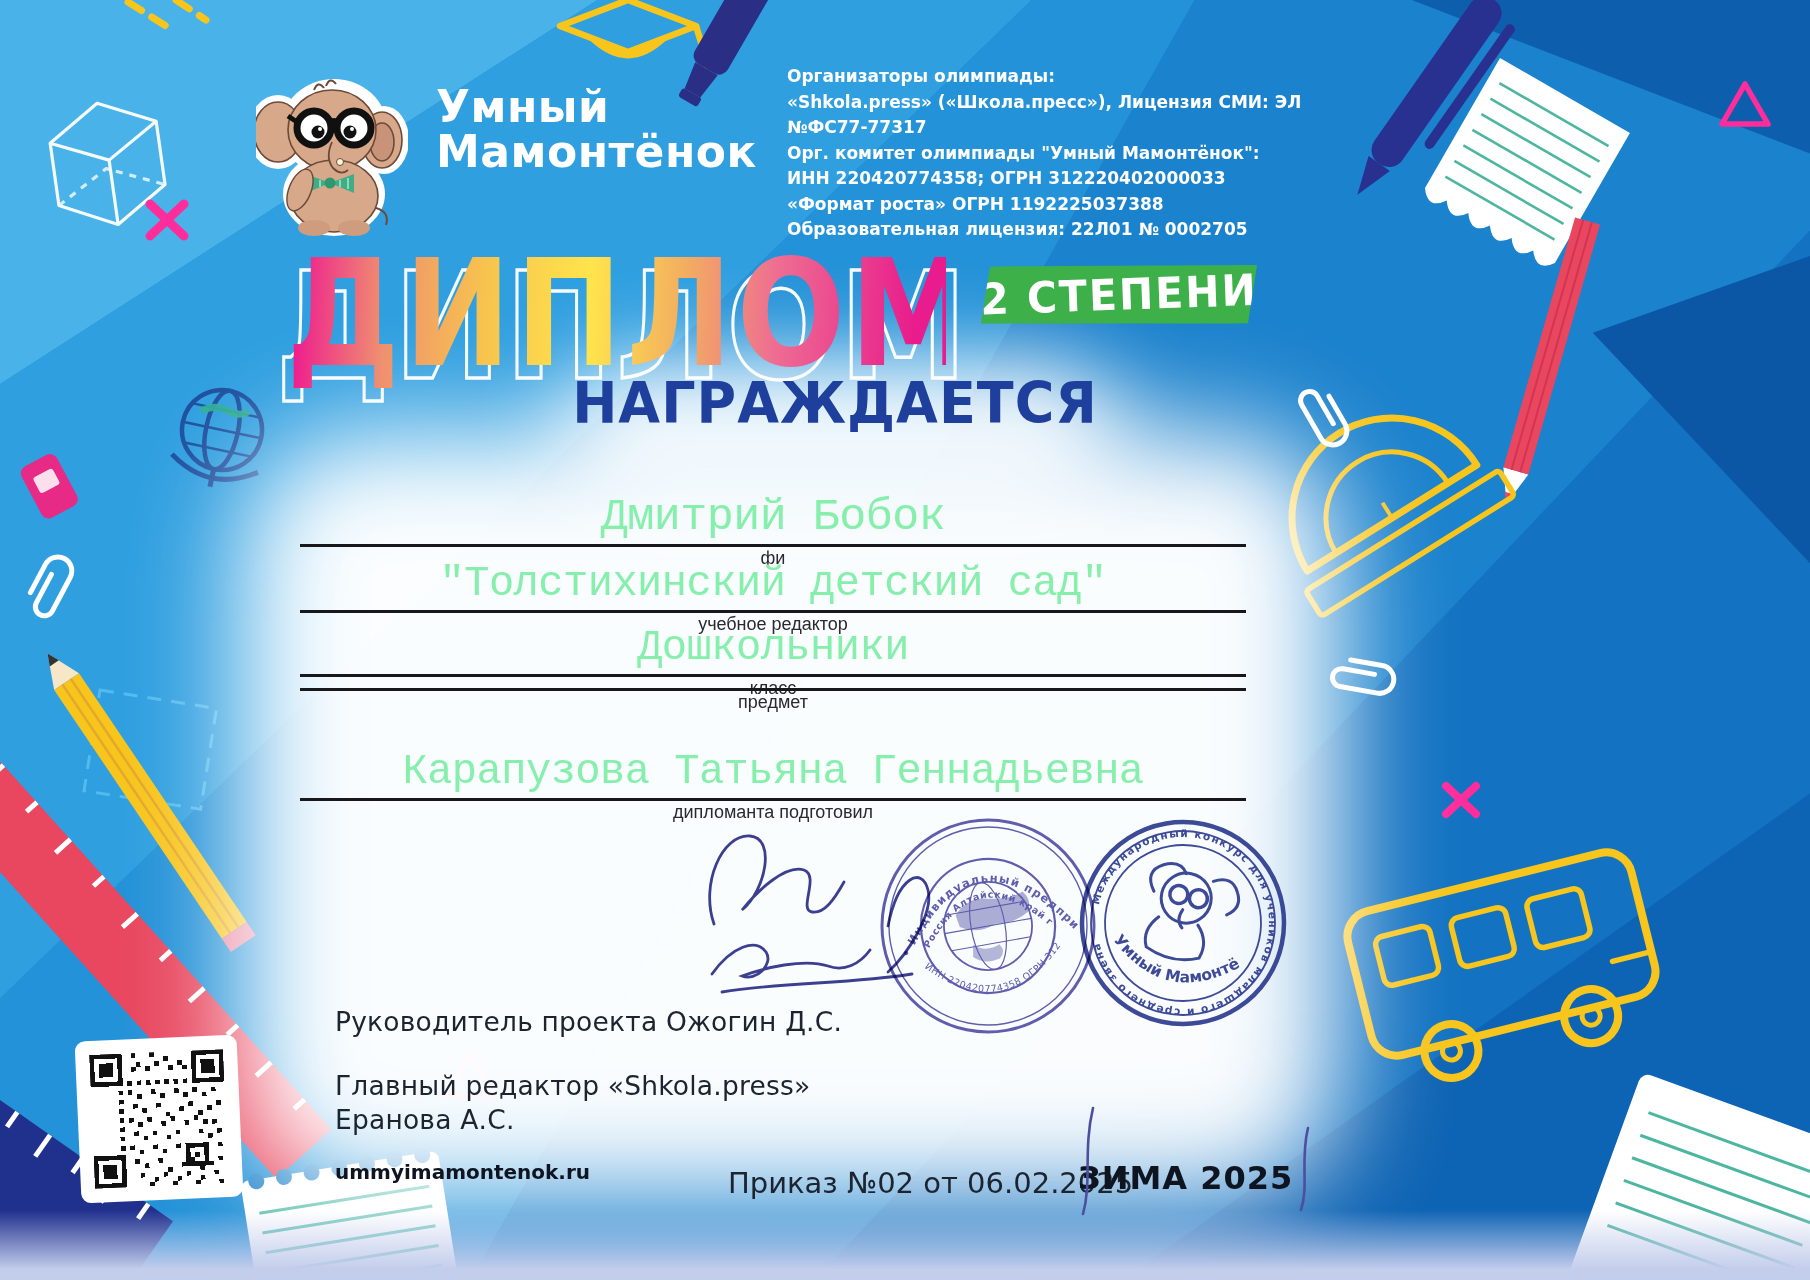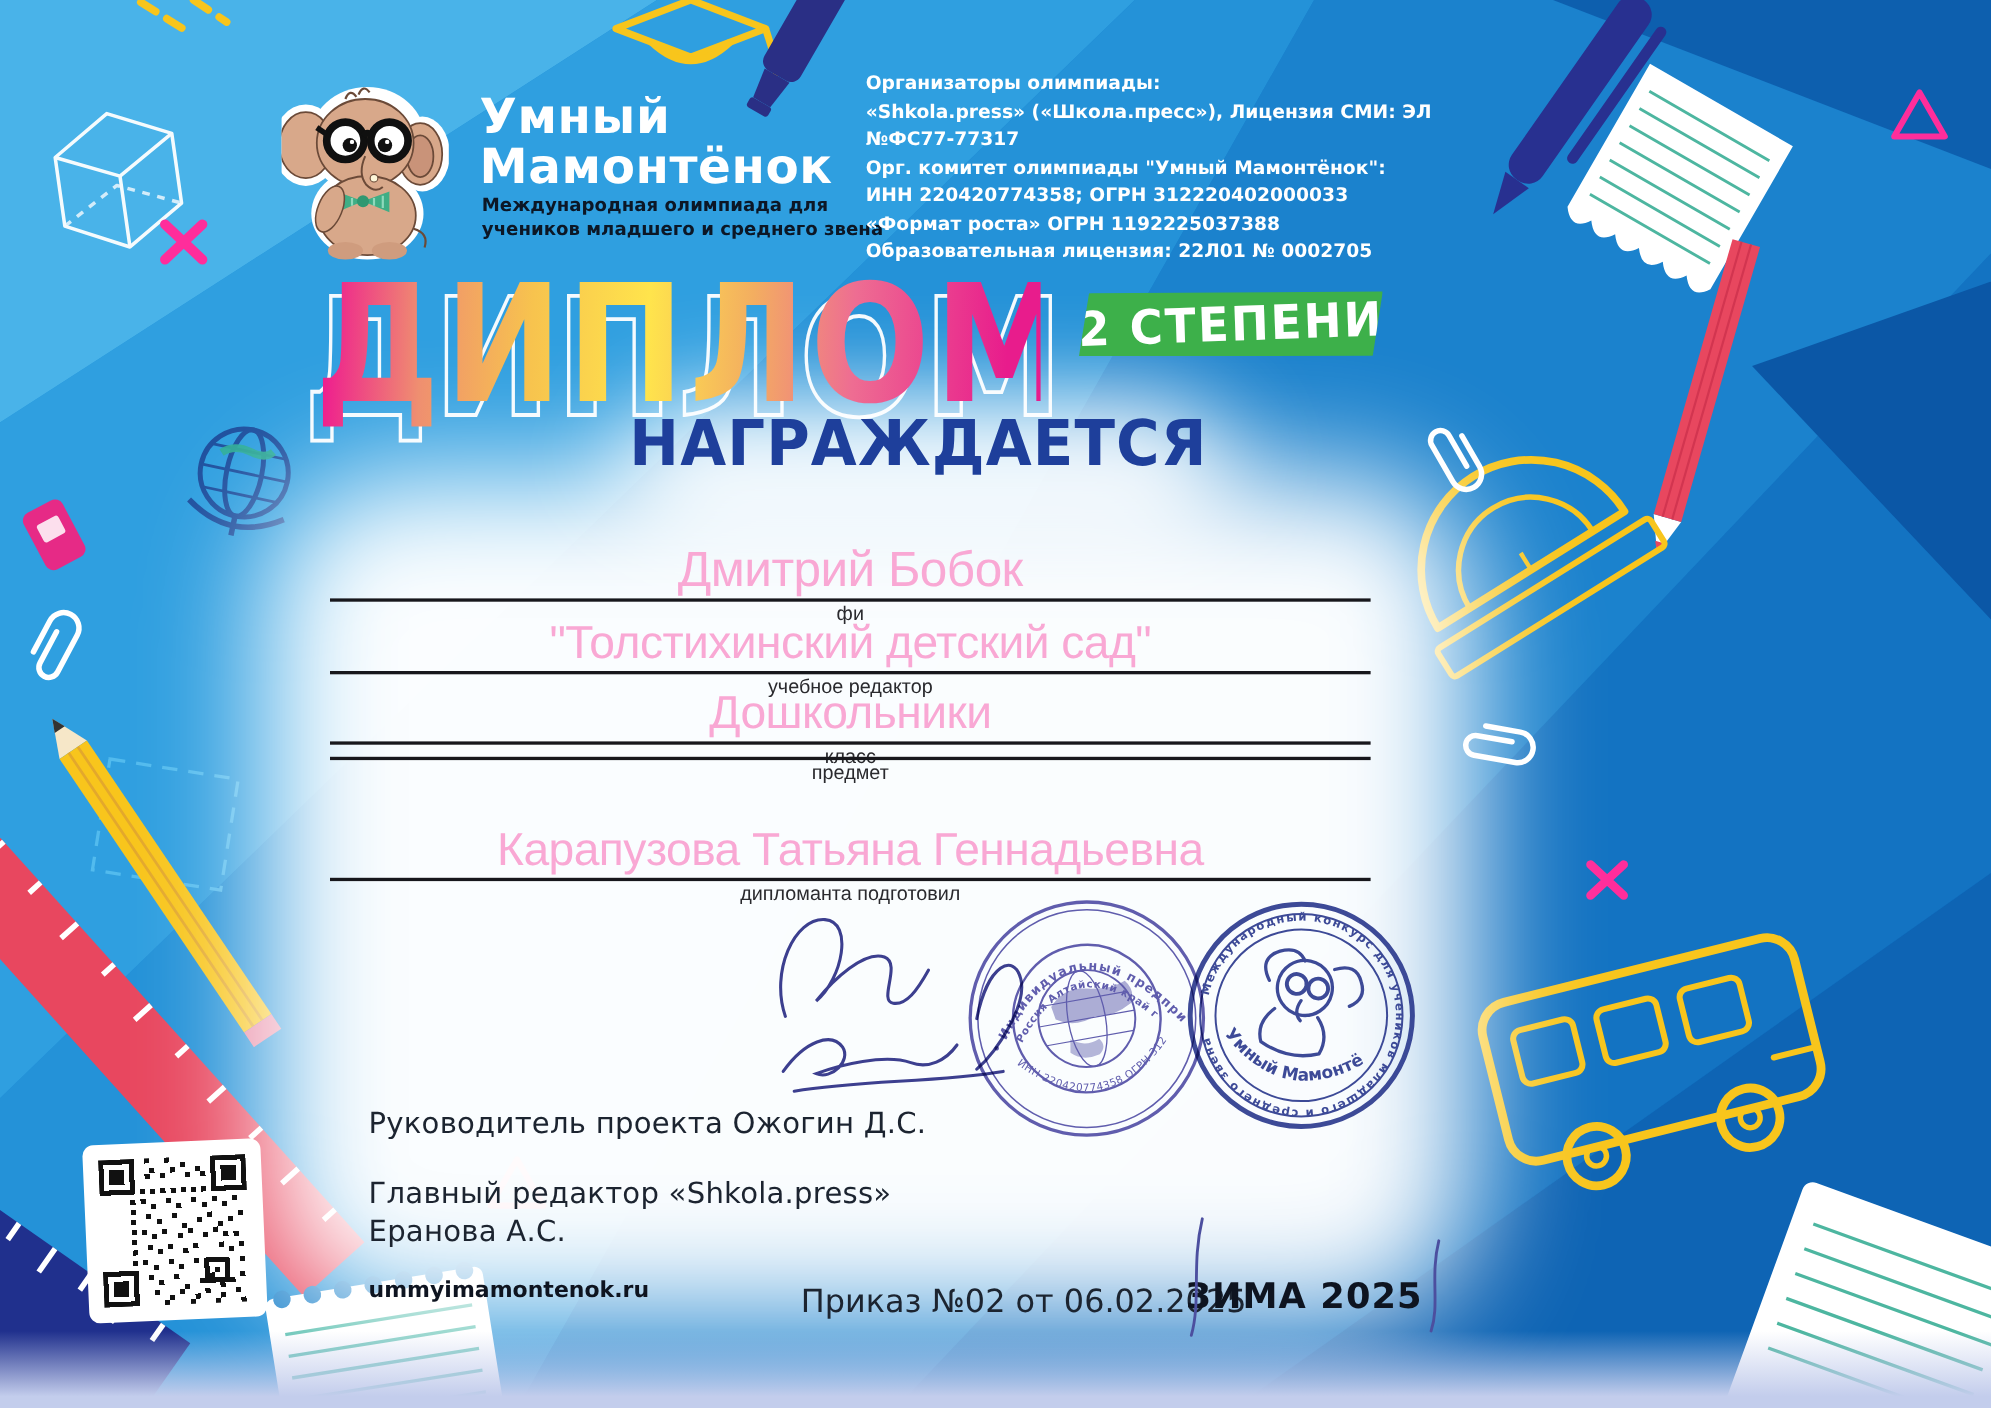--- a/index.html
+++ b/index.html
@@ -51,22 +51,22 @@
   .badge{left:980px;top:262px;width:278px;height:66px;background:#3db04a;
          clip-path:polygon(4% 0,100% 12%,96% 100%,0 86%);transform:rotate(-2deg);
          display:flex;align-items:center;justify-content:center;}
   .badge span{color:#fff;font-weight:bold;font-size:41px;letter-spacing:2px;transform:scaleY(1.05);}
   .awarded{left:335px;top:372px;width:1000px;text-align:center;color:#1e3f9b;
            font-weight:bold;font-size:54px;letter-spacing:1px;transform:scaleY(1.06);}
 
   
   .fields{left:300px;top:0;width:946px;text-align:center;color:#101014;}
   .field{position:absolute;left:0;width:100%;}
-  .field-value{font-family:Liberation Sans, sans-serif;font-weight:400;font-size:42px;
-               line-height:48px;letter-spacing:-.5px;color:#f9a8d4;}
+  .field-value{font-family:Liberation Mono, monospace;font-weight:400;font-size:42px;
+               line-height:48px;letter-spacing:-.5px;color:#86efac;}
   .f-name .field-value{font-size:45px;}
   .field-line{border-top:3px solid #17171c;margin-top:2px;}
   .field-label{font-family:"Liberation Sans",sans-serif;font-size:18px;color:#2a2a2e;padding-top:1px;}
   .f1{top:494px;} .f2{top:560px;} .f3{top:624px;} .f4{top:686px;} .f5{top:748px;}
 
   
   .off-text{color:#1c2430;font-size:26.5px;font-weight:500;letter-spacing:.2px;}
   .head-line{left:335px;top:1006px;}
   .editor-line1{left:335px;top:1070px;}
   .editor-line2{left:335px;top:1104px;}
@@ -256,24 +256,20 @@
       </g>
       <ellipse cx="44" cy="132" rx="11" ry="22" fill="#d8a88a" stroke="#6b4a38" stroke-width="1.4" transform="rotate(22 44 132)"></ellipse>
       <ellipse cx="58" cy="170" rx="16" ry="8" fill="#cf9c7e"></ellipse>
         <ellipse cx="98" cy="170" rx="16" ry="8" fill="#cf9c7e"></ellipse>
       <path d="M120,150 q14,4 10,17" stroke="#6b4a38" stroke-width="2" fill="none"></path>
     </svg>
 
     <div class="abs logo-title">
       <div>Умный</div>
       <div>Мамонтёнок</div>
-    </div>
-    <div class="abs logo-sub">
-      <div>Международная олимпиада для</div>
-      <div>учеников младшего и среднего звена</div>
     </div>
 
     <div class="abs org-block">
       <div>Организаторы олимпиады:</div>
       <div>«Shkola.press» («Школа.пресс»), Лицензия СМИ: ЭЛ №ФС77-77317</div>
       <div>Орг. комитет олимпиады "Умный Мамонтёнок":</div>
       <div>ИНН 220420774358; ОГРН 312220402000033</div>
       <div>«Формат роста» ОГРН 1192225037388</div>
       <div>Образовательная лицензия: 22Л01 № 0002705</div>
     </div>

